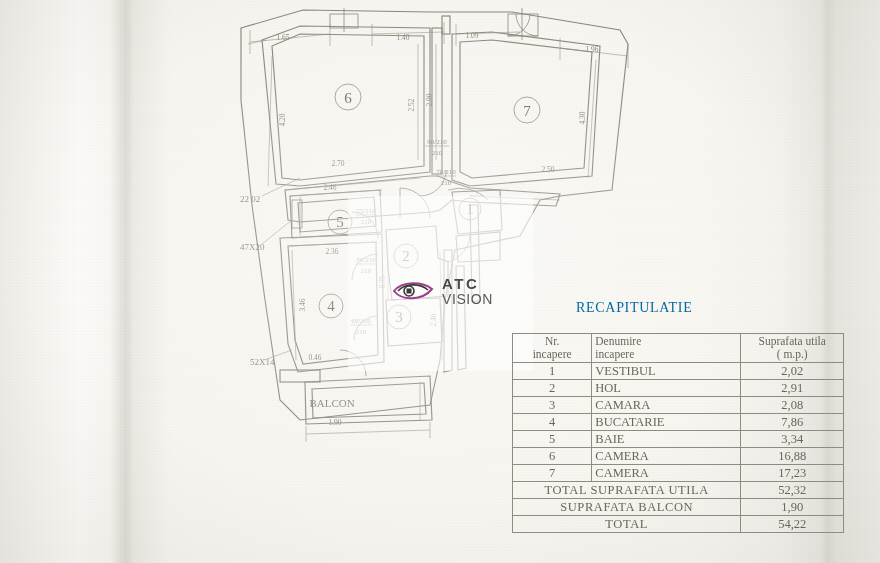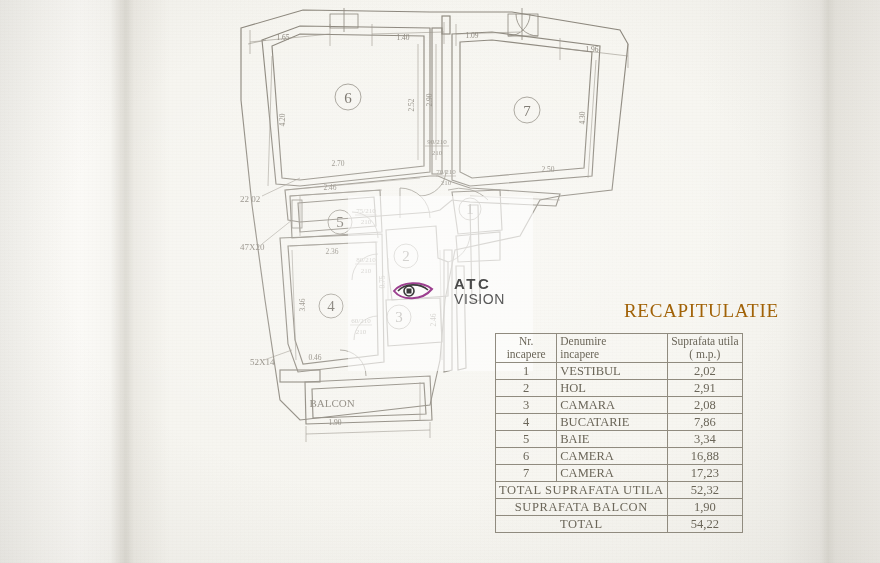--- a/index.html
+++ b/index.html
@@ -37,40 +37,40 @@
   .dim{stroke:#9a958b;stroke-width:.6;fill:none;}
   text.plan{fill:#8a857b;font-family:"Liberation Serif",serif;}
   text.num{fill:#6f6a61;font-family:"Liberation Serif",serif;}
   
   #wm-box{
     position:absolute;left:348px;top:196px;width:185px;height:175px;
     background:rgba(255,255,255,.55);
   }
   #wm{
     position:absolute;left:392px;top:270px;width:120px;height:42px;
-    display:flex;align-items:center;gap:18px;
+    display:flex;align-items:center;gap:6px;
   }
   #wm-eye{width:44px;height:26px;flex:0 0 auto;}
   #wm-txt{display:flex;flex-direction:column;line-height:1;}
   #wm-atc{
     font-family:"Liberation Sans",sans-serif;font-weight:bold;
     font-size:15px;letter-spacing:2.5px;color:#4a4a4a;
   }
   #wm-vision{
     font-family:Liberation Sans, sans-serif;
     font-size:14px;letter-spacing:.6px;color:#585858;margin-top:1px;
   }
   
   #recap-title{
-    position:absolute;left:624px;top:300px;
-    font-size:19px;letter-spacing:.7px;color:#a16207;
+    position:absolute;left:576px;top:300px;
+    font-size:14px;letter-spacing:.7px;color:#0369a1;
     font-family:"Liberation Serif",serif;
   }
   #recap{
-    position:absolute;left:495px;top:333px;width:248px;
+    position:absolute;left:512px;top:333px;width:332px;
     border-collapse:collapse;
     color:#6b6659;background:transparent;
   }
   #recap td,#recap th{
     border:1px solid #908b7f;
     padding:1px 3px;font-weight:normal;
     font-size:12.5px;line-height:1.12;
     font-family:"Liberation Serif",serif;
   }
   #recap th{font-size:11.5px;line-height:1.15;}

